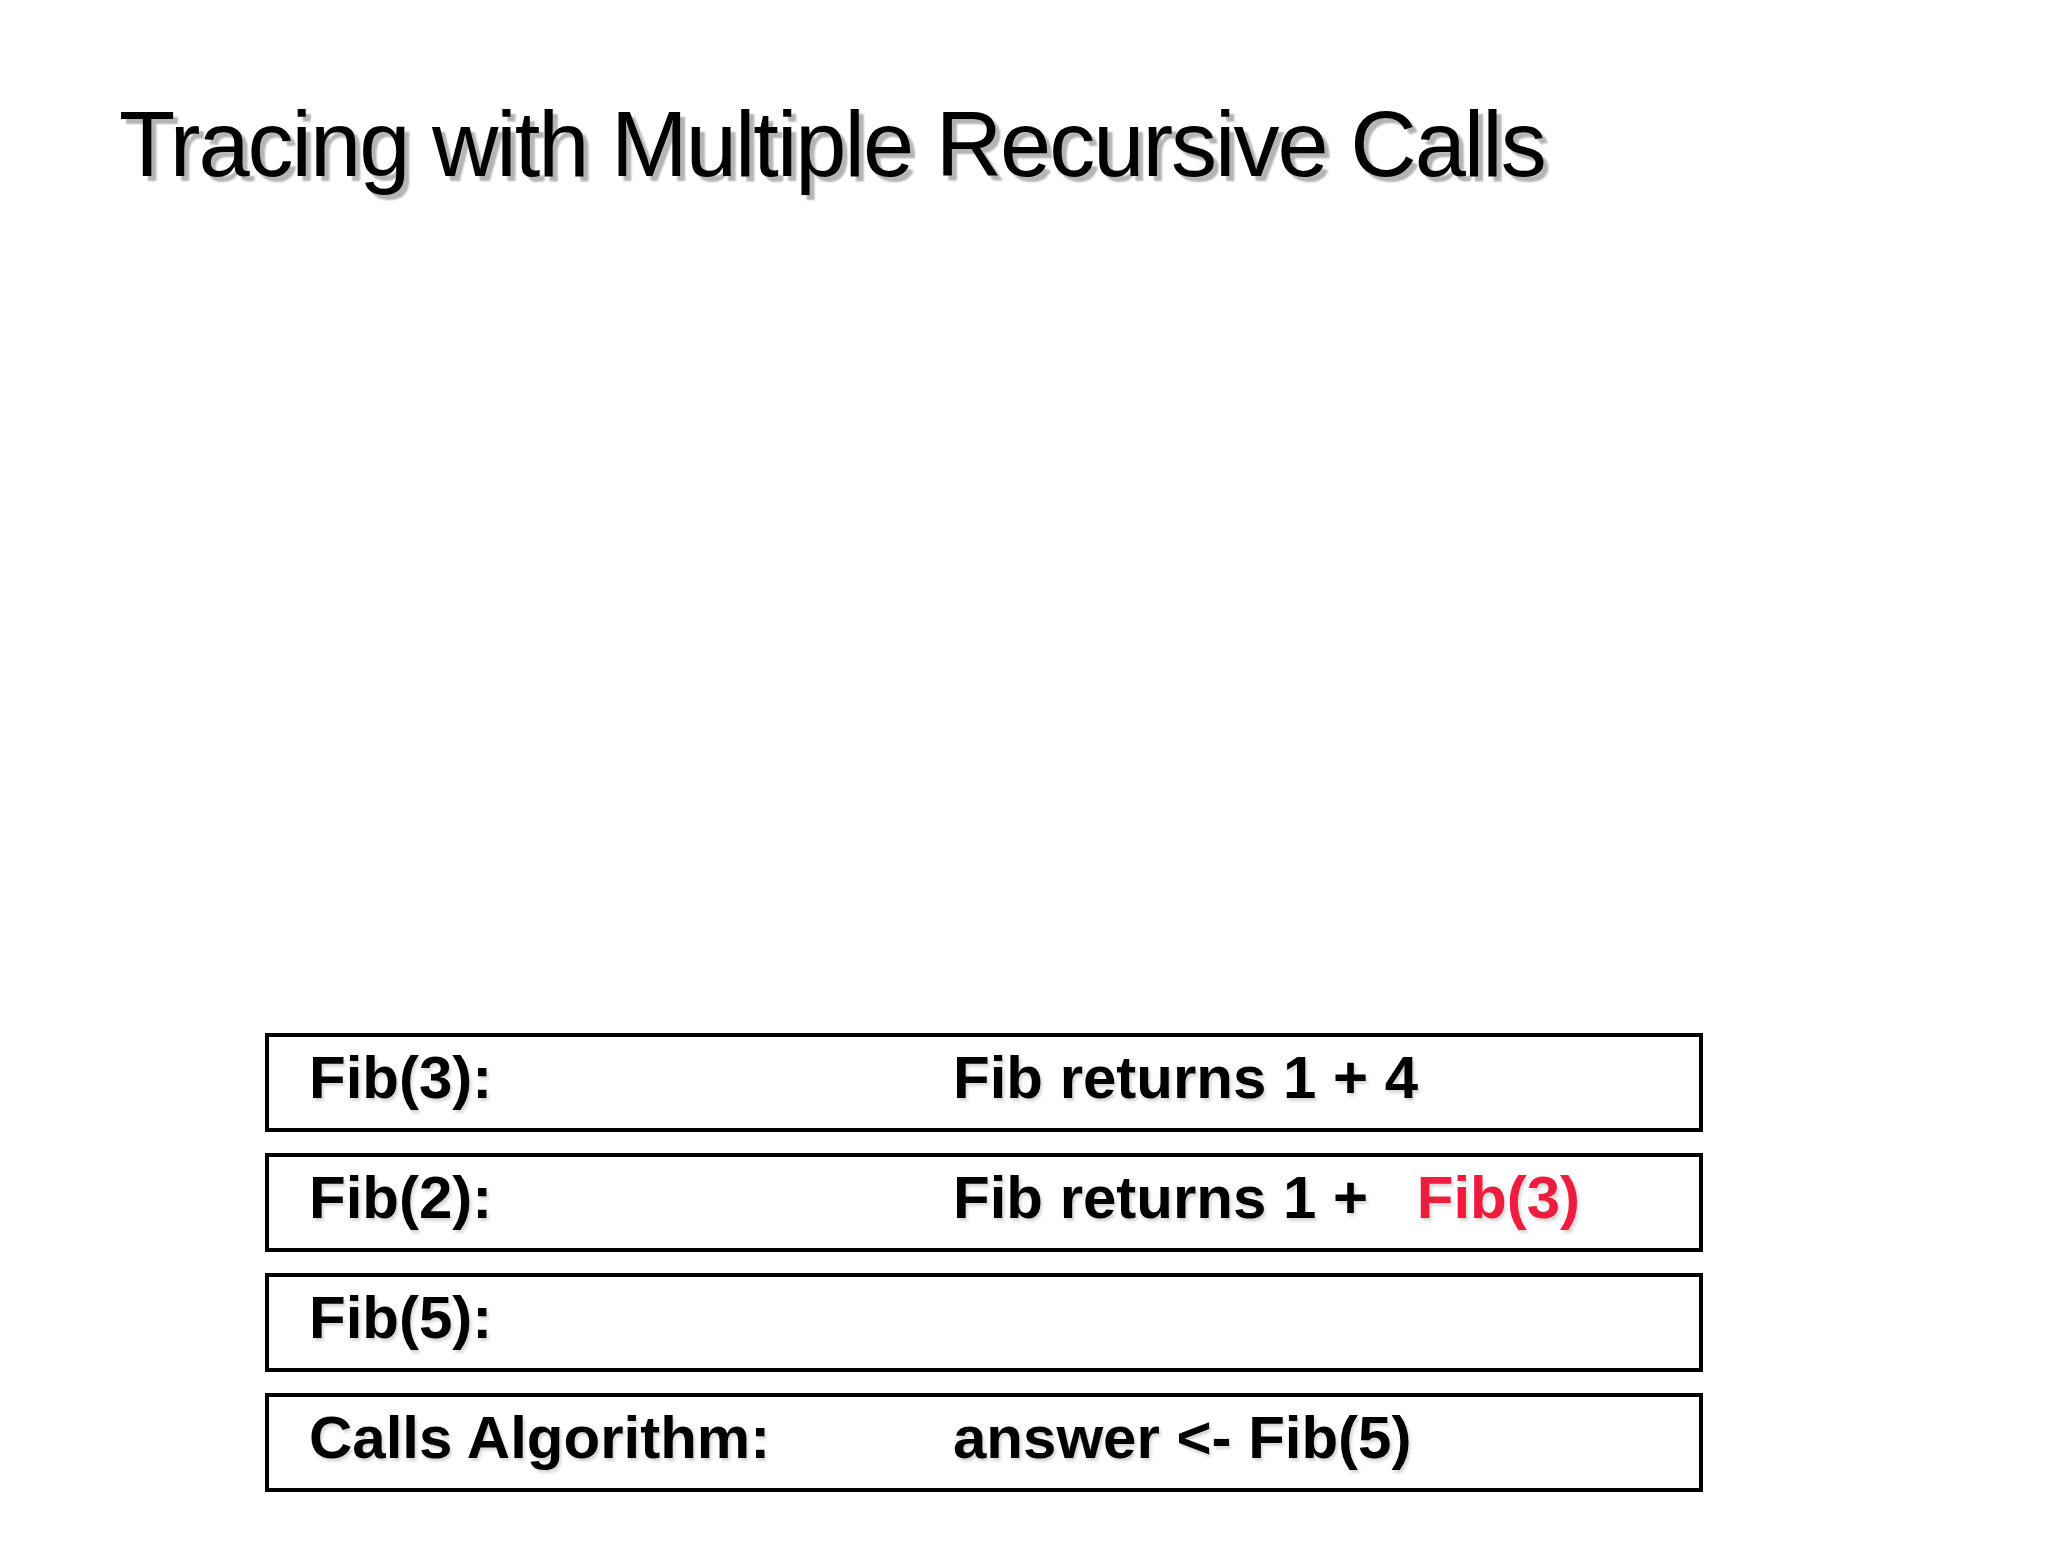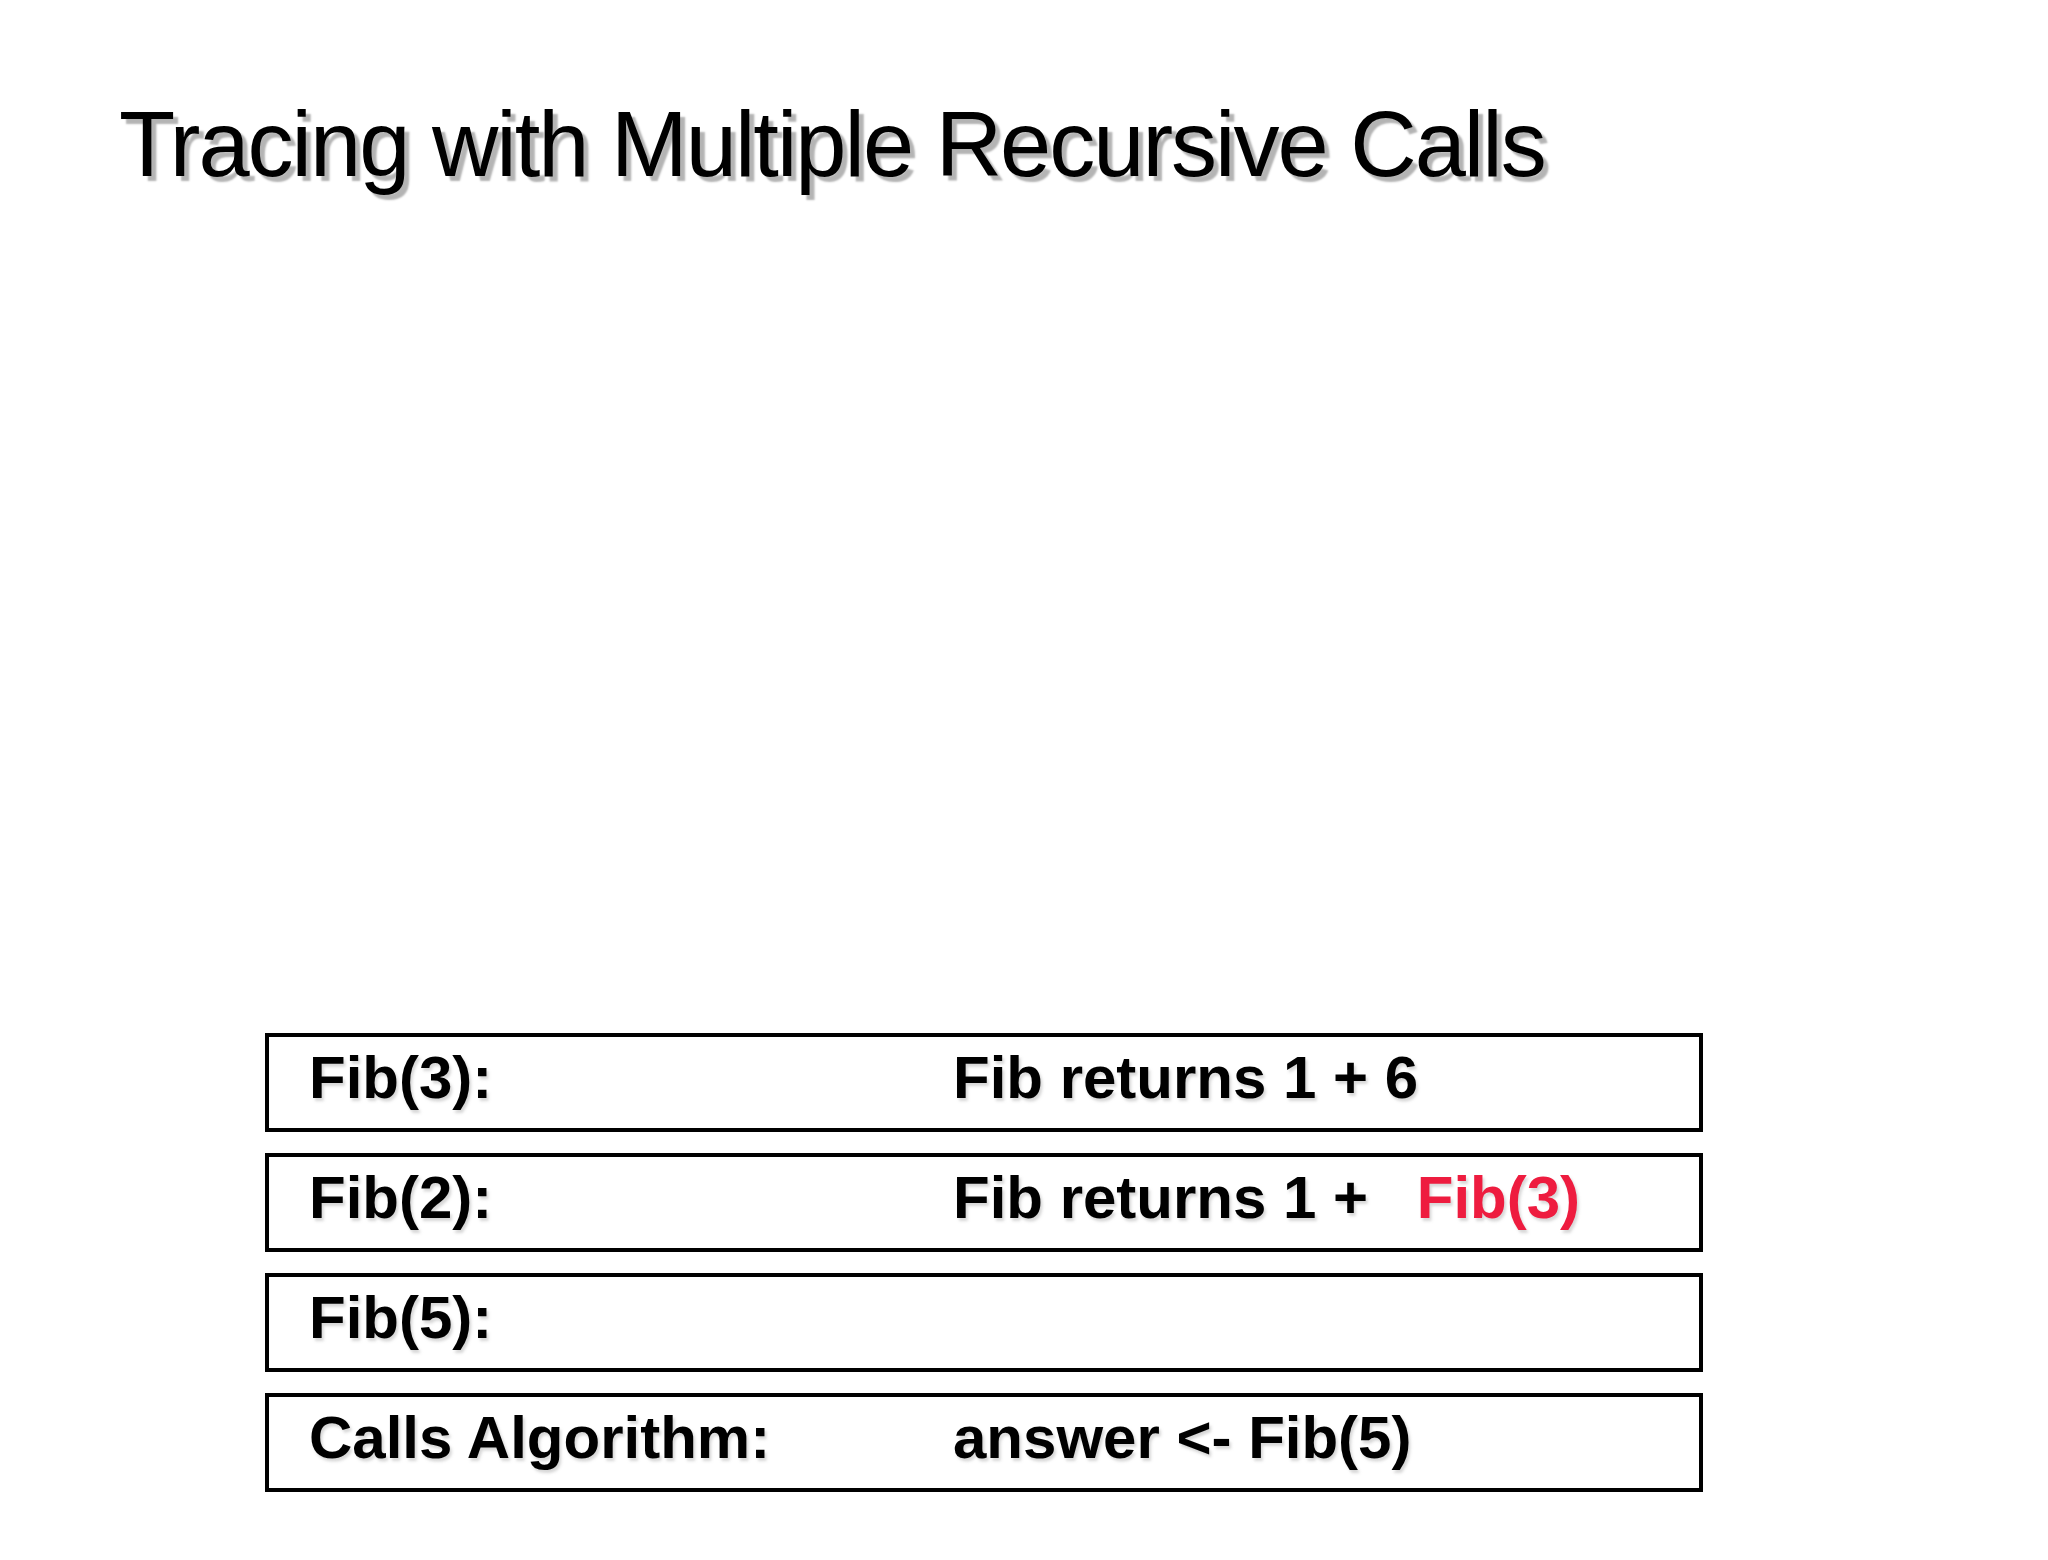--- a/index.html
+++ b/index.html
@@ -65,21 +65,21 @@
 <body>
 
 <div class="slide">
 
   <div class="slide-title">Tracing with Multiple Recursive Calls</div>
 
   <div class="trace-stack">
 
     <div class="trace-box">
       <span class="trace-label">Fib(3):</span>
-      <span class="trace-result"><span>Fib returns 1 + 6</span><span class="highlight"></span></span>
+      <span class="trace-result"><span>Fib returns 1 + 4</span><span class="highlight"></span></span>
     </div>
 
     <div class="trace-box">
       <span class="trace-label">Fib(2):</span>
       <span class="trace-result"><span>Fib returns 1 + </span><span class="highlight">Fib(3)</span></span>
     </div>
 
     <div class="trace-box">
       <span class="trace-label">Fib(5):</span>
     </div>

